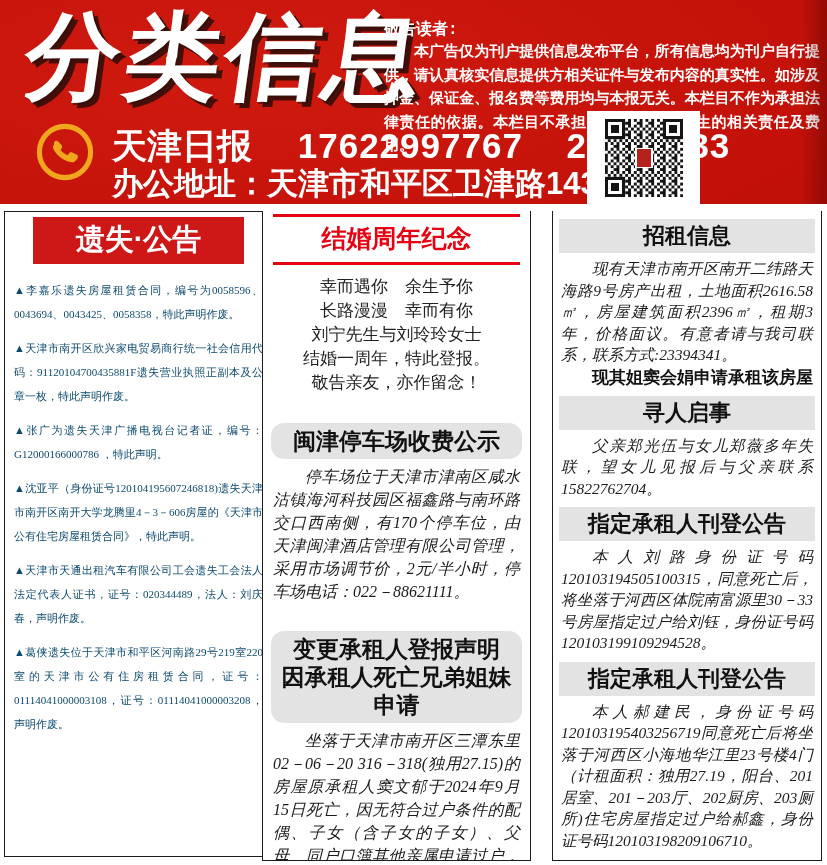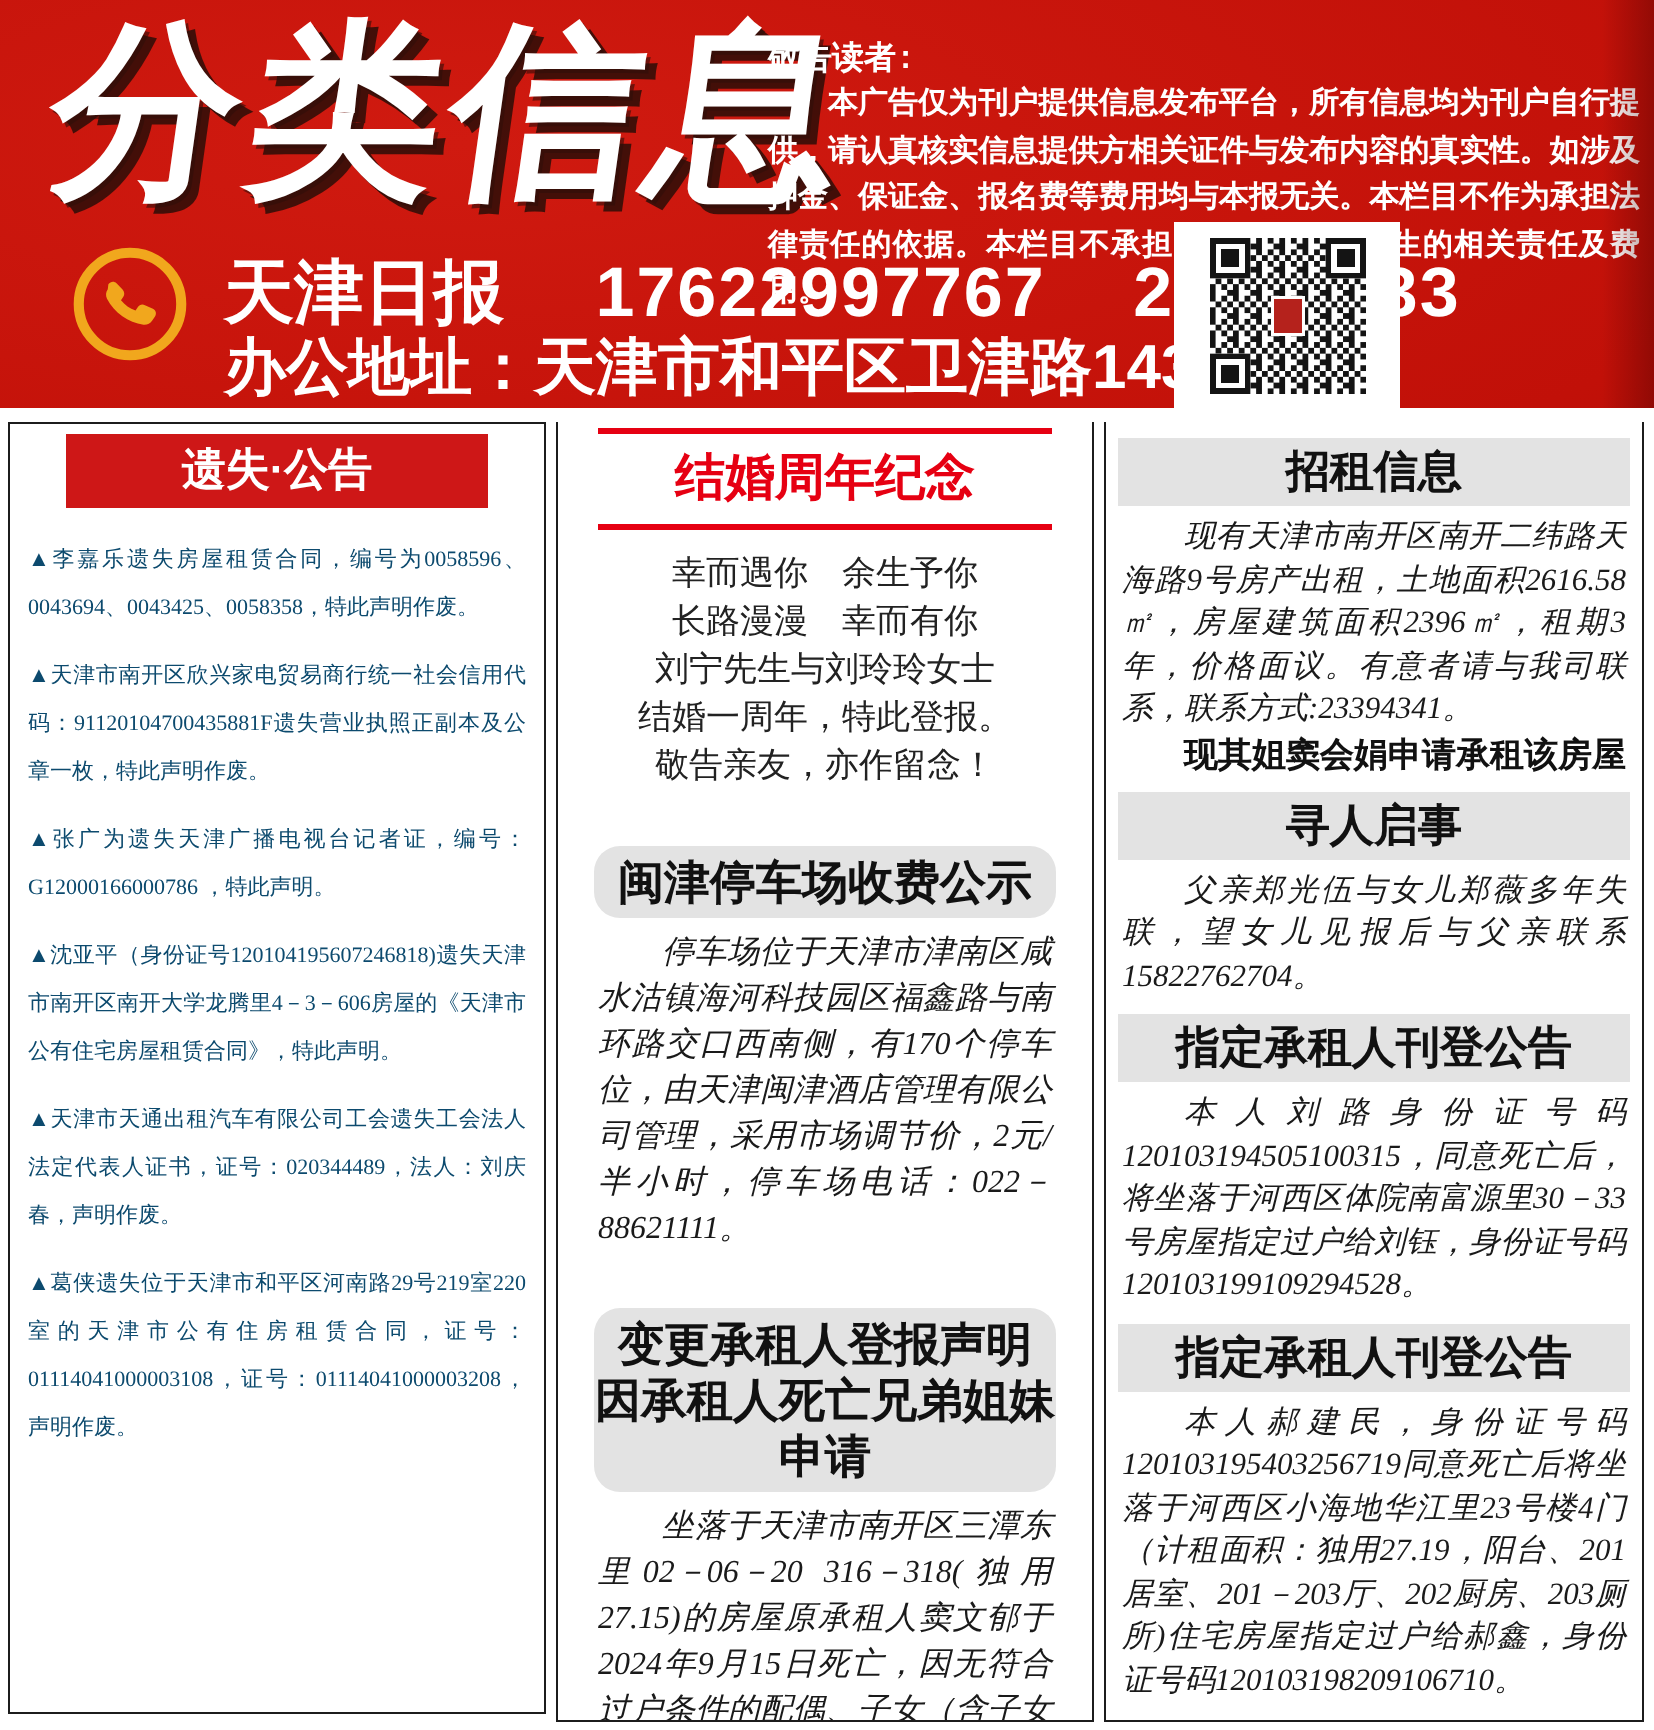--- a/index.html
+++ b/index.html
@@ -51,28 +51,28 @@
     color: #fff; font-family: "Liberation Sans", sans-serif; font-weight: bold; font-size: 31px;
   }
   .qr-box {
     position: absolute; left: 587px; top: 111px; width: 113px; height: 93px;
     background: #ffffff; display: flex; align-items: center; justify-content: center;
   }
 
   
   .col { position: absolute; top: 211px; background: #fff; overflow: hidden; }
   .col-1 { left: 4px;   width: 269px; height: 646px; border: 1.5px solid #1c1c1c; padding: 3px 9px; }
-  .col-2 { left: 278px; width: 269px; height: 650px; padding: 0 20px;
+  .col-2 { left: 262px; width: 269px; height: 650px; padding: 0 10px;
            border-left: 1.5px solid #1c1c1c; border-right: 1.5px solid #1c1c1c; border-bottom: 1.5px solid #1c1c1c; }
   .col-3 { left: 552px; width: 270px; height: 650px; padding: 0 8px;
            border-left: 1.5px solid #1c1c1c; border-right: 1.5px solid #1c1c1c; border-bottom: 1.5px solid #1c1c1c; }
 
   .red-header {
     background: #ce1717; color: #fff; text-align: center;
-    font-family: "Liberation Sans", sans-serif; font-weight: bold; font-size: 22px;
+    font-family: "Liberation Sans", sans-serif; font-weight: bold; font-size: 29px;
     padding: 3px 0 4px; margin: 2px 19px 0;
   }
   .ad {
     font-size: 11px; line-height: 24px; text-align: justify;
     margin-top: 10px; color: #0c4a6e;
   }
   .ad:first-of-type { margin-top: 14px; }
 
   .red-rule { height: 3px; background: #e60012; margin-top: 3px; }
   .ann-title {

